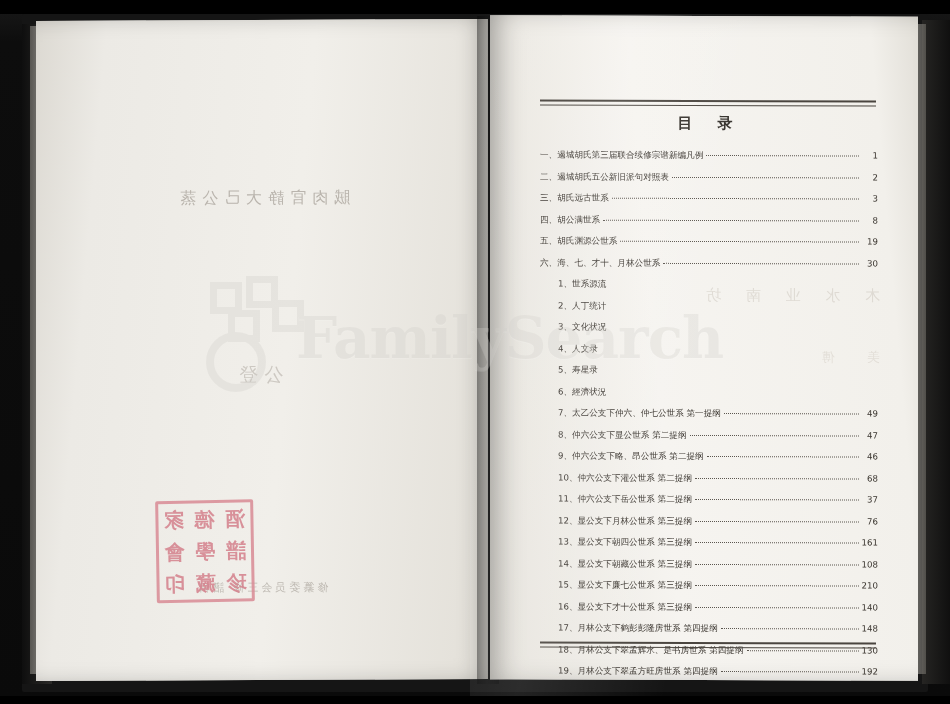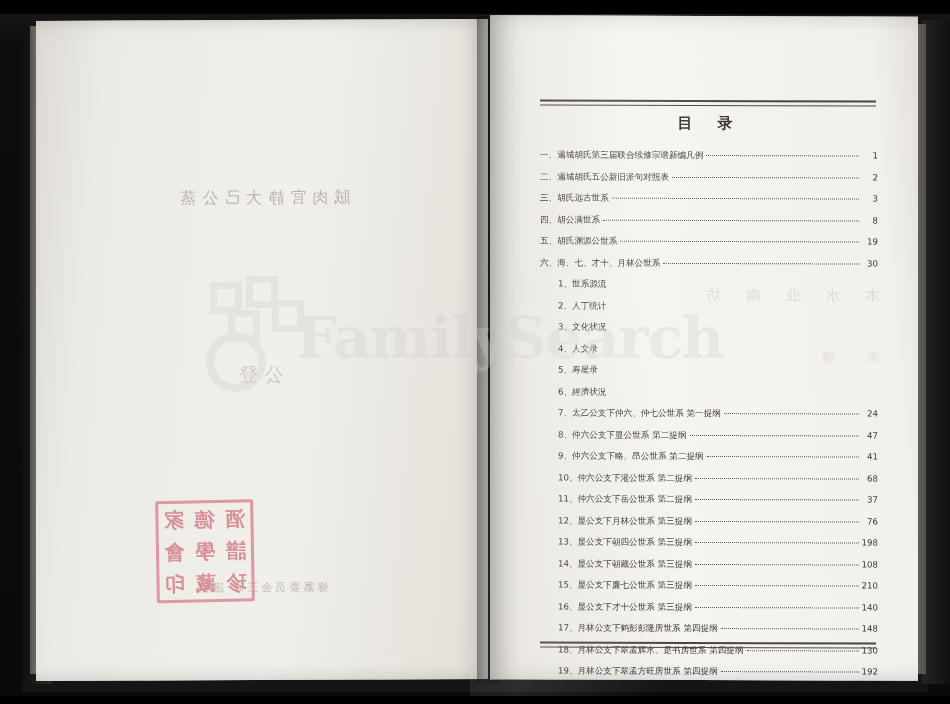--- a/index.html
+++ b/index.html
@@ -424,51 +424,51 @@
               <span class="toc-page"></span>
             </div>
             <div class="toc-row level2">
               <span class="toc-label">6、經濟状況</span>
               <span class="toc-dots none"></span>
               <span class="toc-page"></span>
             </div>
             <div class="toc-row level2">
               <span class="toc-label">7、太乙公支下仲六、仲七公世系   第一提纲</span>
               <span class="toc-dots"></span>
-              <span class="toc-page">24</span>
+              <span class="toc-page">49</span>
             </div>
             <div class="toc-row level2">
               <span class="toc-label">8、仲六公支下显公世系   第二提纲</span>
               <span class="toc-dots"></span>
               <span class="toc-page">47</span>
             </div>
             <div class="toc-row level2">
               <span class="toc-label">9、仲六公支下略、昂公世系   第二提纲</span>
               <span class="toc-dots"></span>
-              <span class="toc-page">41</span>
+              <span class="toc-page">46</span>
             </div>
             <div class="toc-row level2">
               <span class="toc-label">10、仲六公支下灌公世系   第二提纲</span>
               <span class="toc-dots"></span>
               <span class="toc-page">68</span>
             </div>
             <div class="toc-row level2">
               <span class="toc-label">11、仲六公支下岳公世系   第二提纲</span>
               <span class="toc-dots"></span>
               <span class="toc-page">37</span>
             </div>
             <div class="toc-row level2">
               <span class="toc-label">12、显公支下月林公世系   第三提纲</span>
               <span class="toc-dots"></span>
               <span class="toc-page">76</span>
             </div>
             <div class="toc-row level2">
               <span class="toc-label">13、显公支下朝四公世系   第三提纲</span>
               <span class="toc-dots"></span>
-              <span class="toc-page">198</span>
+              <span class="toc-page">161</span>
             </div>
             <div class="toc-row level2">
               <span class="toc-label">14、显公支下朝藏公世系   第三提纲</span>
               <span class="toc-dots"></span>
               <span class="toc-page">108</span>
             </div>
             <div class="toc-row level2">
               <span class="toc-label">15、显公支下廉七公世系   第三提纲</span>
               <span class="toc-dots"></span>
               <span class="toc-page">210</span>

